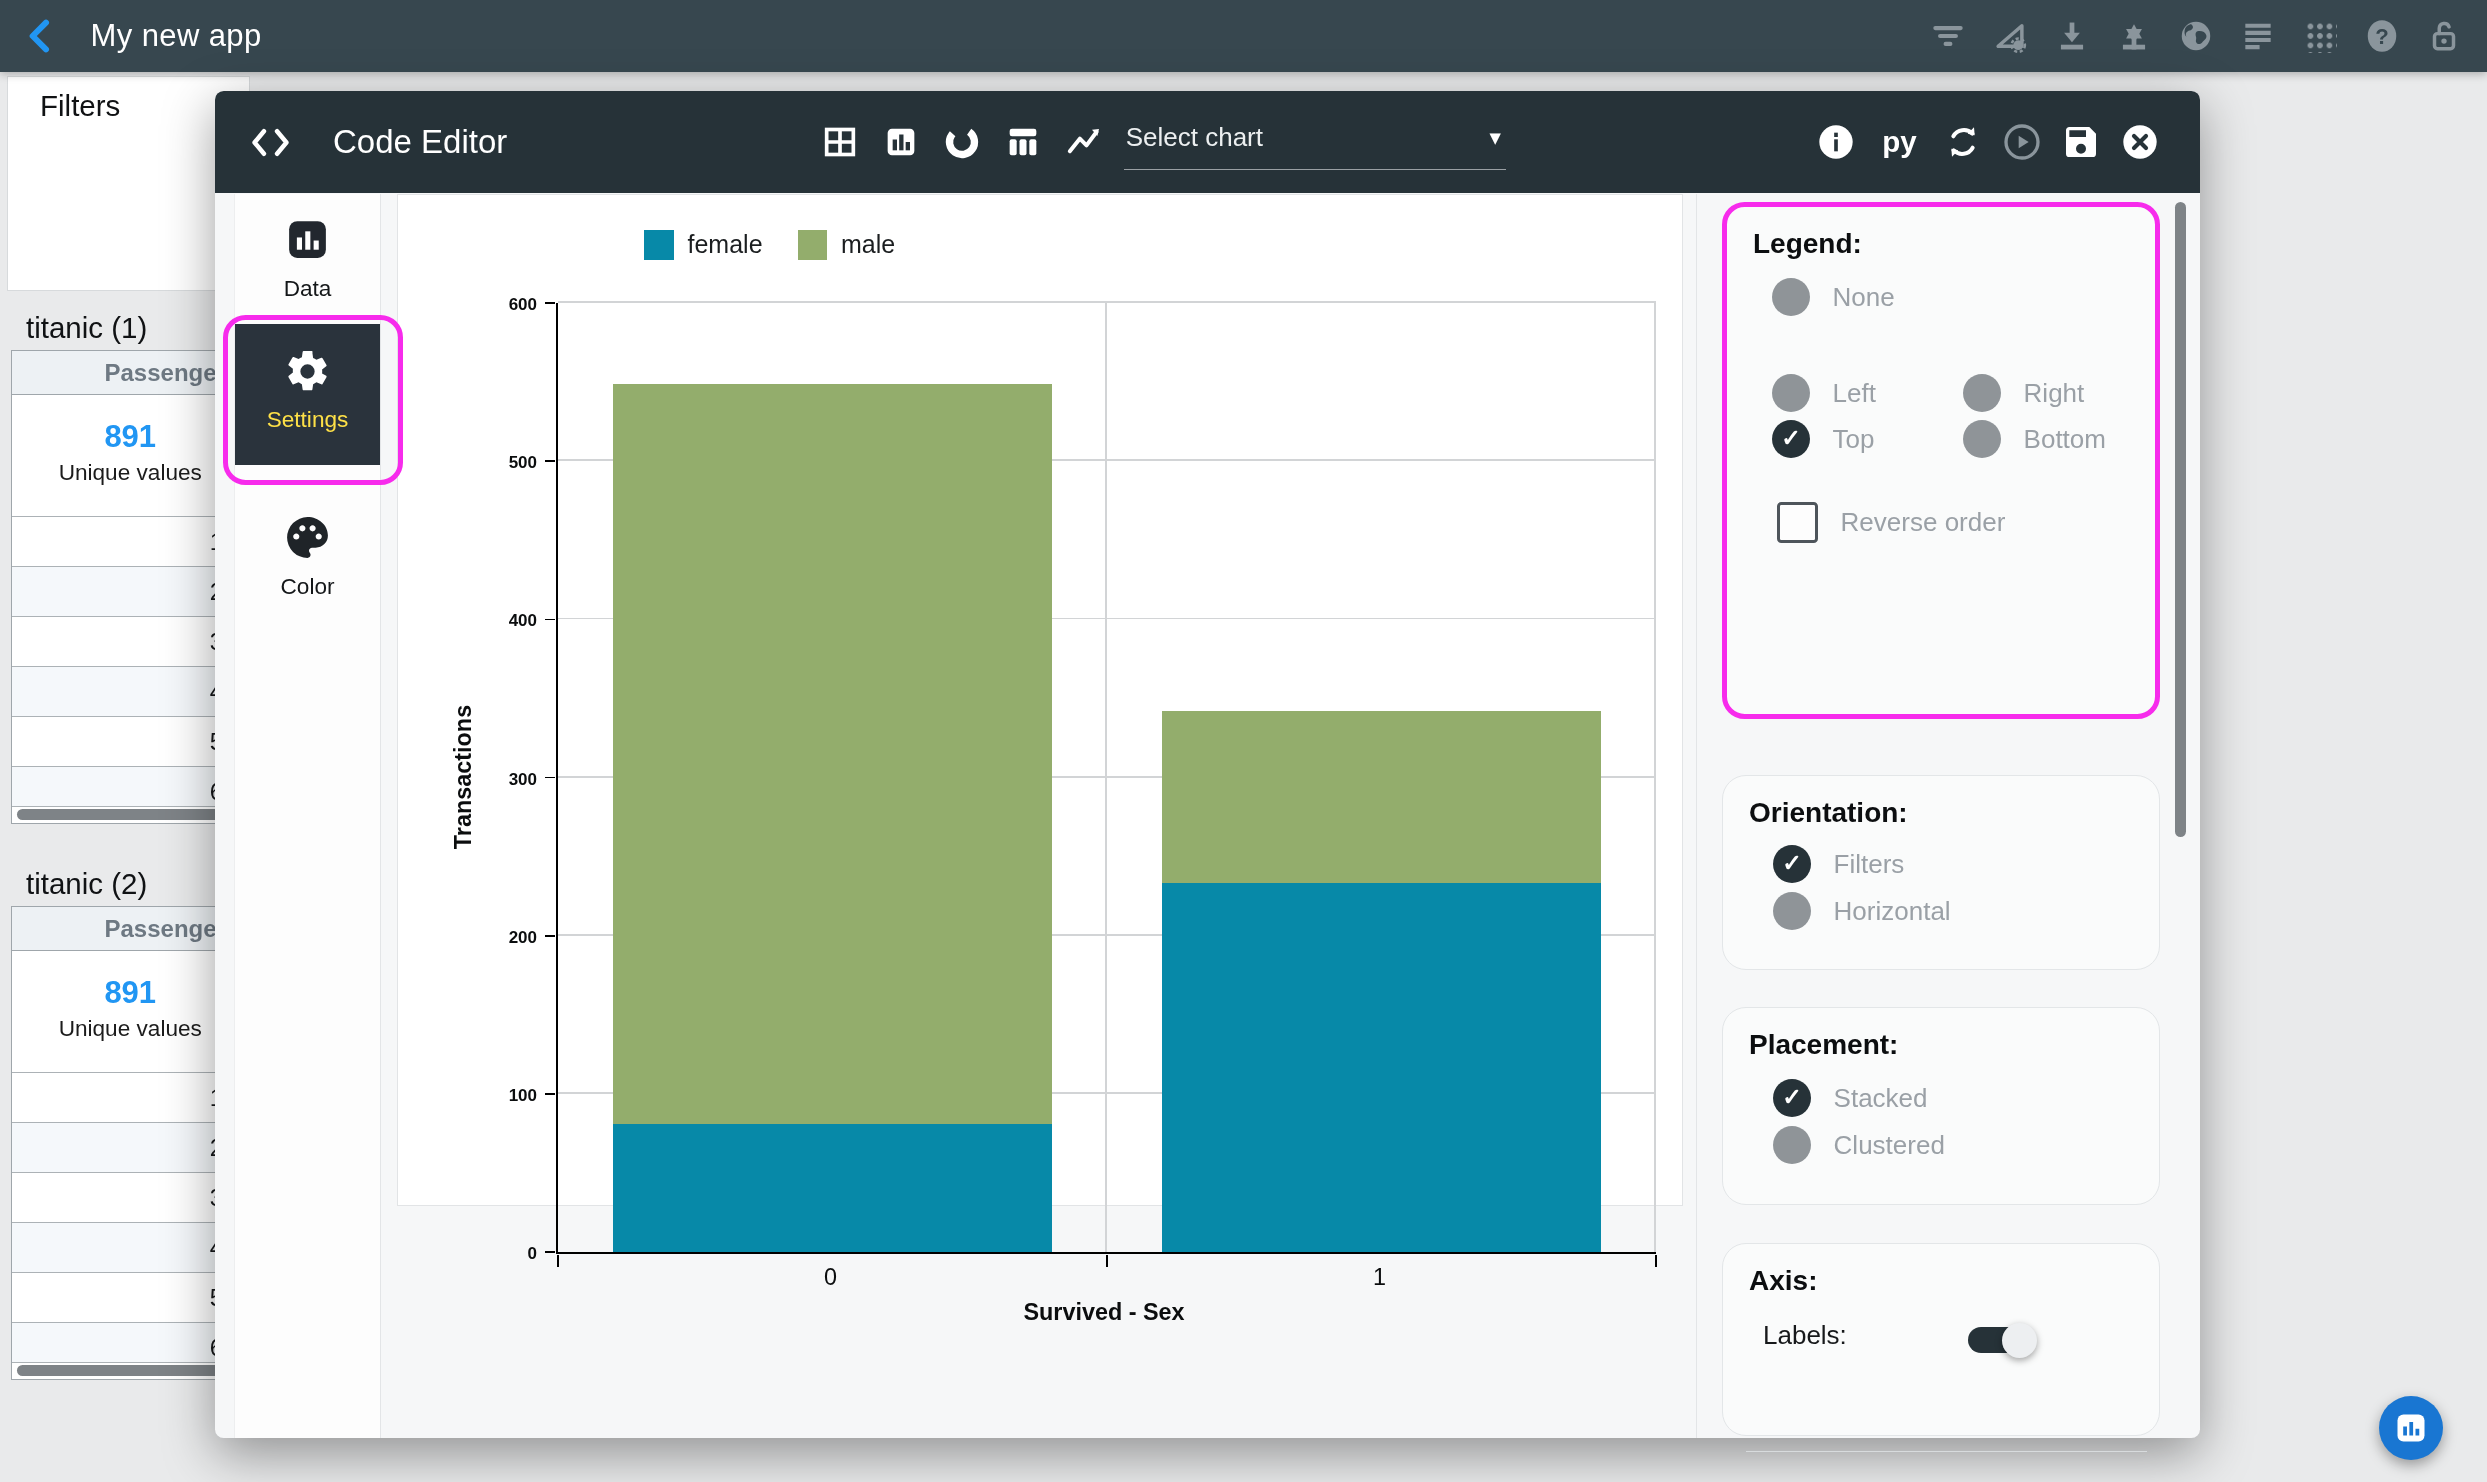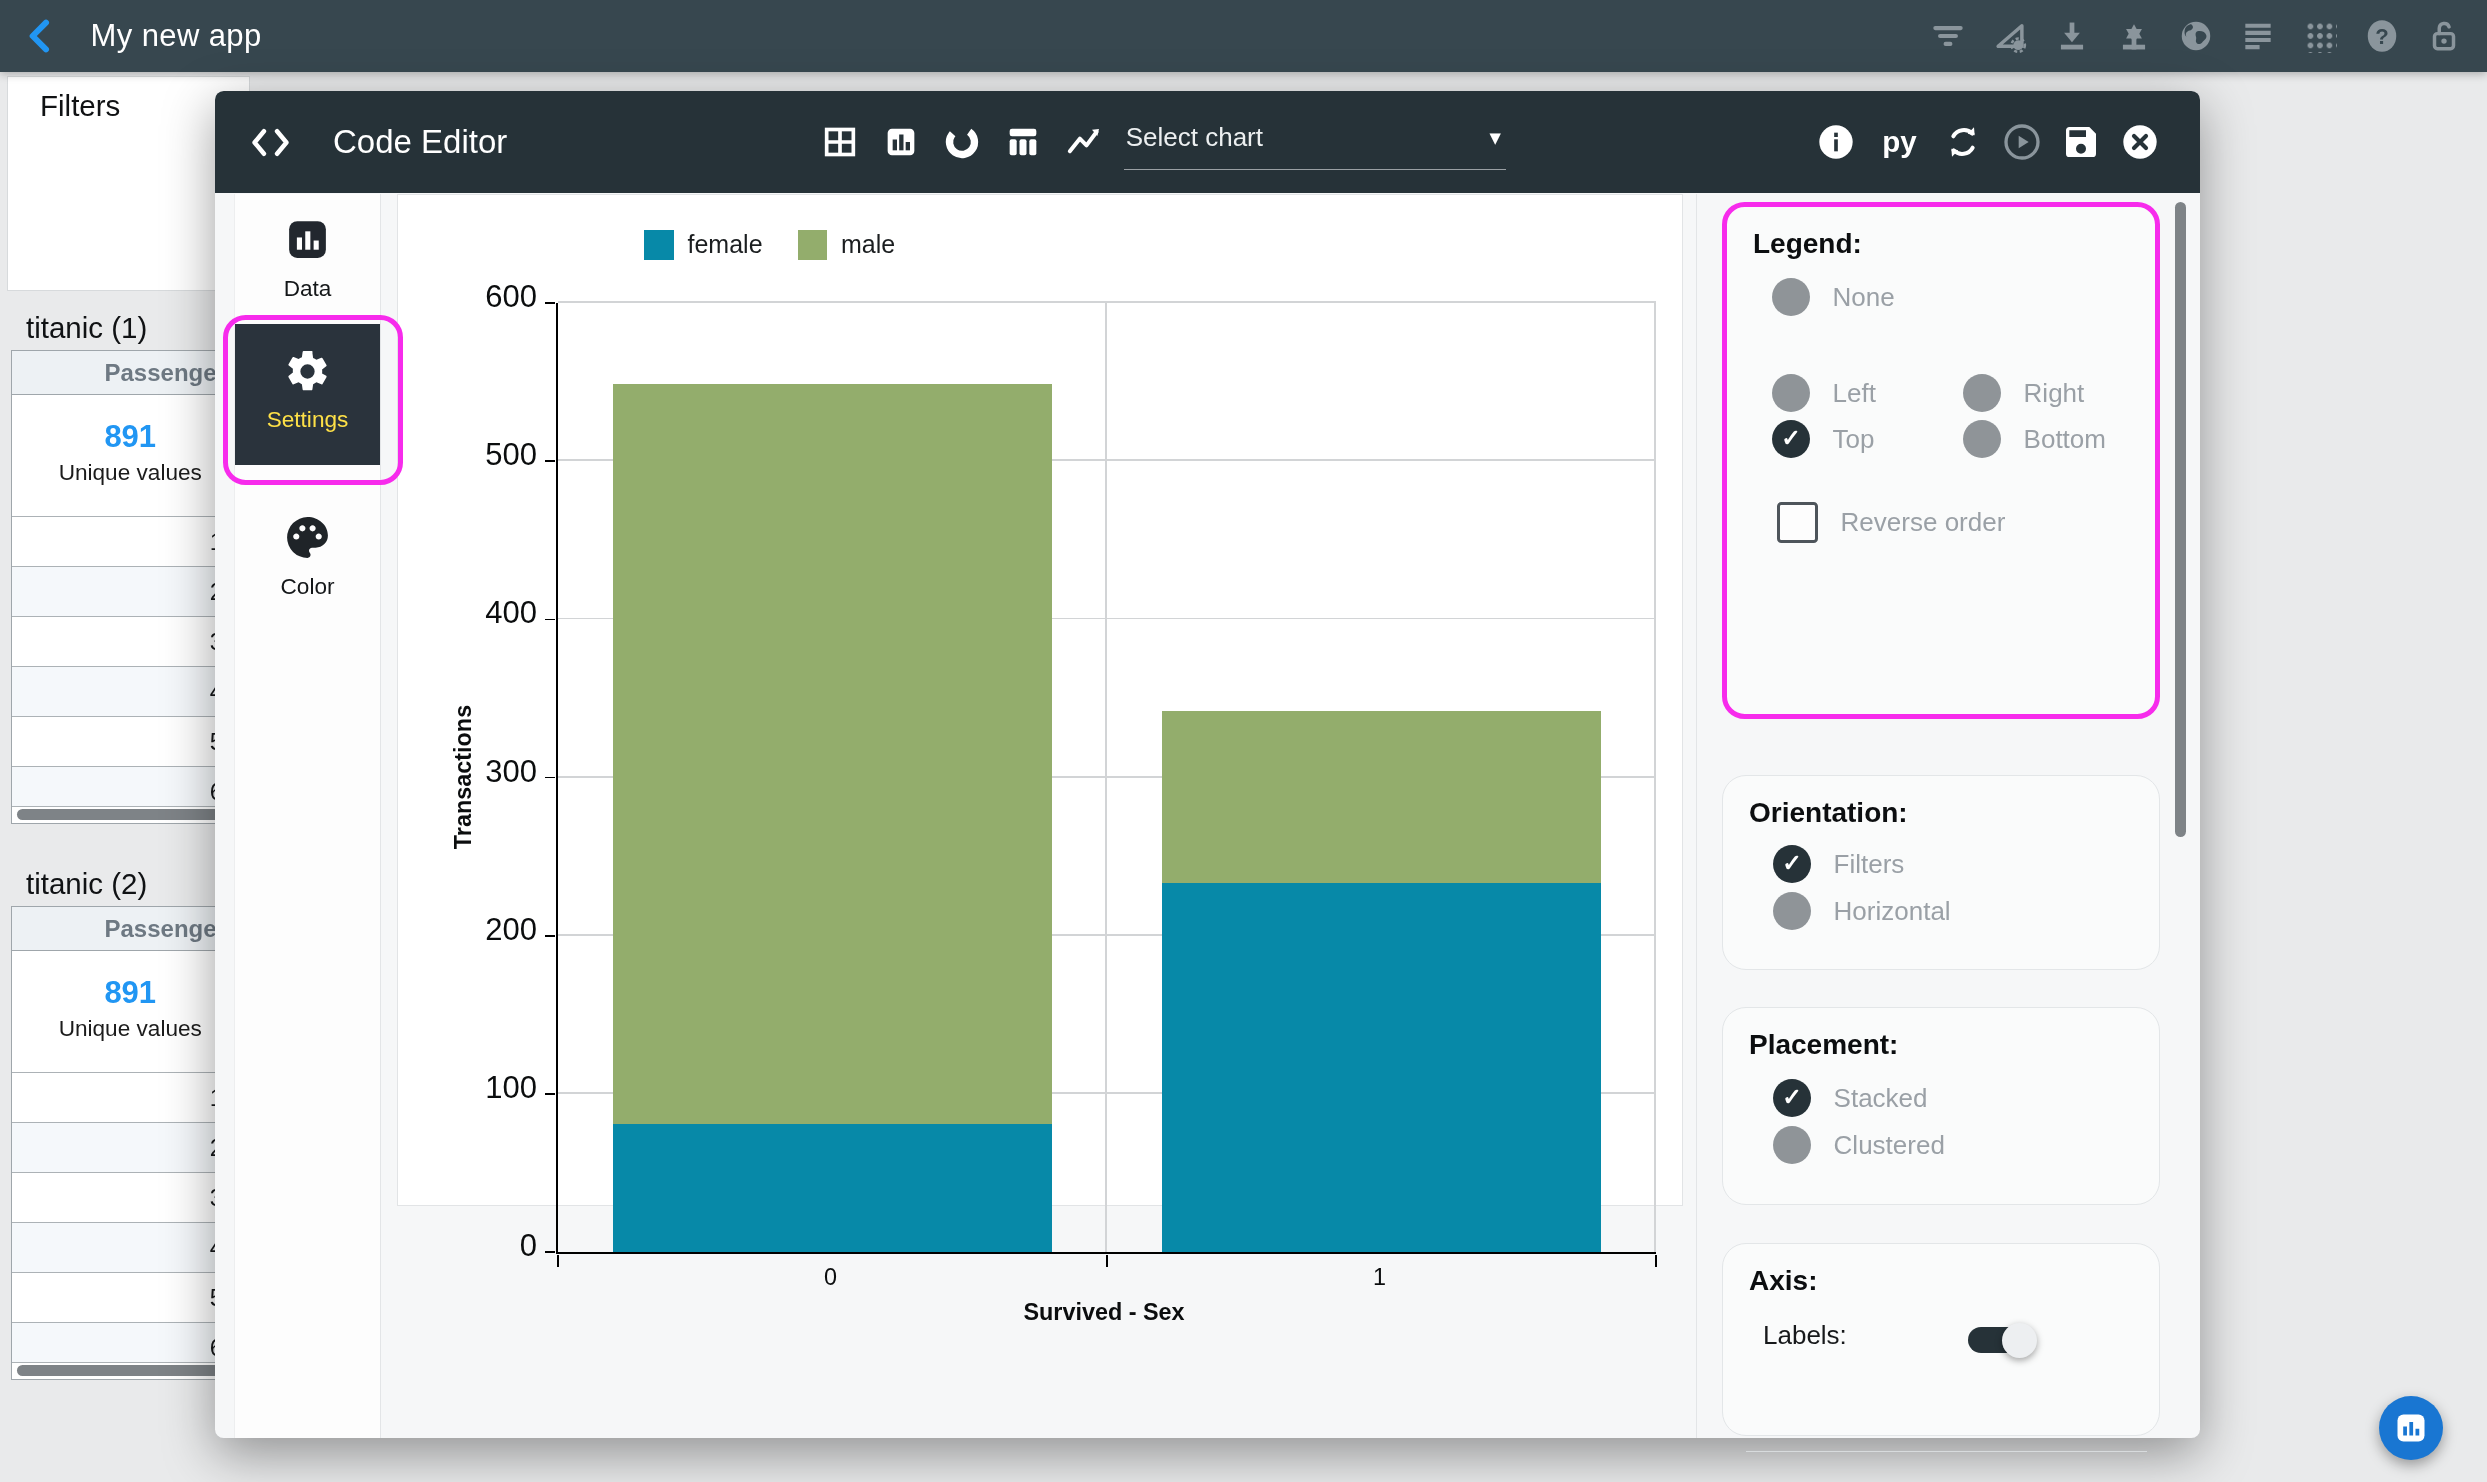--- a/index.html
+++ b/index.html
@@ -66,21 +66,21 @@
   .legend-item{display:flex;align-items:center;gap:14px;cursor:pointer;}
   .legend-swatch{width:29.5px;height:29.5px;display:inline-block;}
   .legend-label{font-size:25px;color:#1B1E20;}
   .plot{position:absolute;left:158px;top:108px;width:1098px;height:949px;border-left:2.6px solid #000;border-bottom:2.6px solid #000;}
   .gridline-h{position:absolute;left:0;right:0;height:1.7px;background:#D2D4D6;z-index:1;}
   .gridline-v{position:absolute;top:0;bottom:0;width:1.7px;background:#D2D4D6;z-index:1;}
   .bar-seg{position:absolute;z-index:2;}
   .ymark{position:absolute;left:-13px;width:10.4px;height:1.7px;background:#000;}
   .xmark{position:absolute;bottom:-14.8px;width:1.7px;height:12px;background:#000;}
   .y-tick-labels{position:absolute;left:0;top:108px;width:146px;height:949px;}
-  .ytick{position:absolute;right:7px;font-size:31px;color:#0B0D0E;text-align:right;width:139px;}
+  .ytick{position:absolute;right:7px;font-size:17px;color:#0B0D0E;text-align:right;width:139px;font-weight:bold;}
   .x-tick-labels{position:absolute;left:158px;top:1069px;width:1098px;height:35px;}
   .xtick{position:absolute;transform:translateX(-50%);font-size:23.4px;color:#0B0D0E;}
   .ylabel{position:absolute;left:65px;top:582px;transform:translate(-50%,-50%) rotate(-90deg);font-size:23.4px;font-weight:bold;color:#0B0D0E;white-space:nowrap;}
   .xlabel{position:absolute;left:706px;top:1104px;transform:translateX(-50%);font-size:23.4px;font-weight:bold;color:#0B0D0E;white-space:nowrap;}
 
   
   .panel-divider{position:absolute;left:1481px;top:103px;width:0.9px;height:1244px;background:#E3E5E7;}
   .section{position:absolute;left:1507px;width:438px;background:#FAFBFB;border:0.9px solid #E3E6E8;border-radius:24px;box-sizing:border-box;}
   .section-legend{top:111px;height:517px;border:5.2px solid #F72BEC;border-radius:22.6px;}
   .section-orientation{top:684px;height:195px;}

